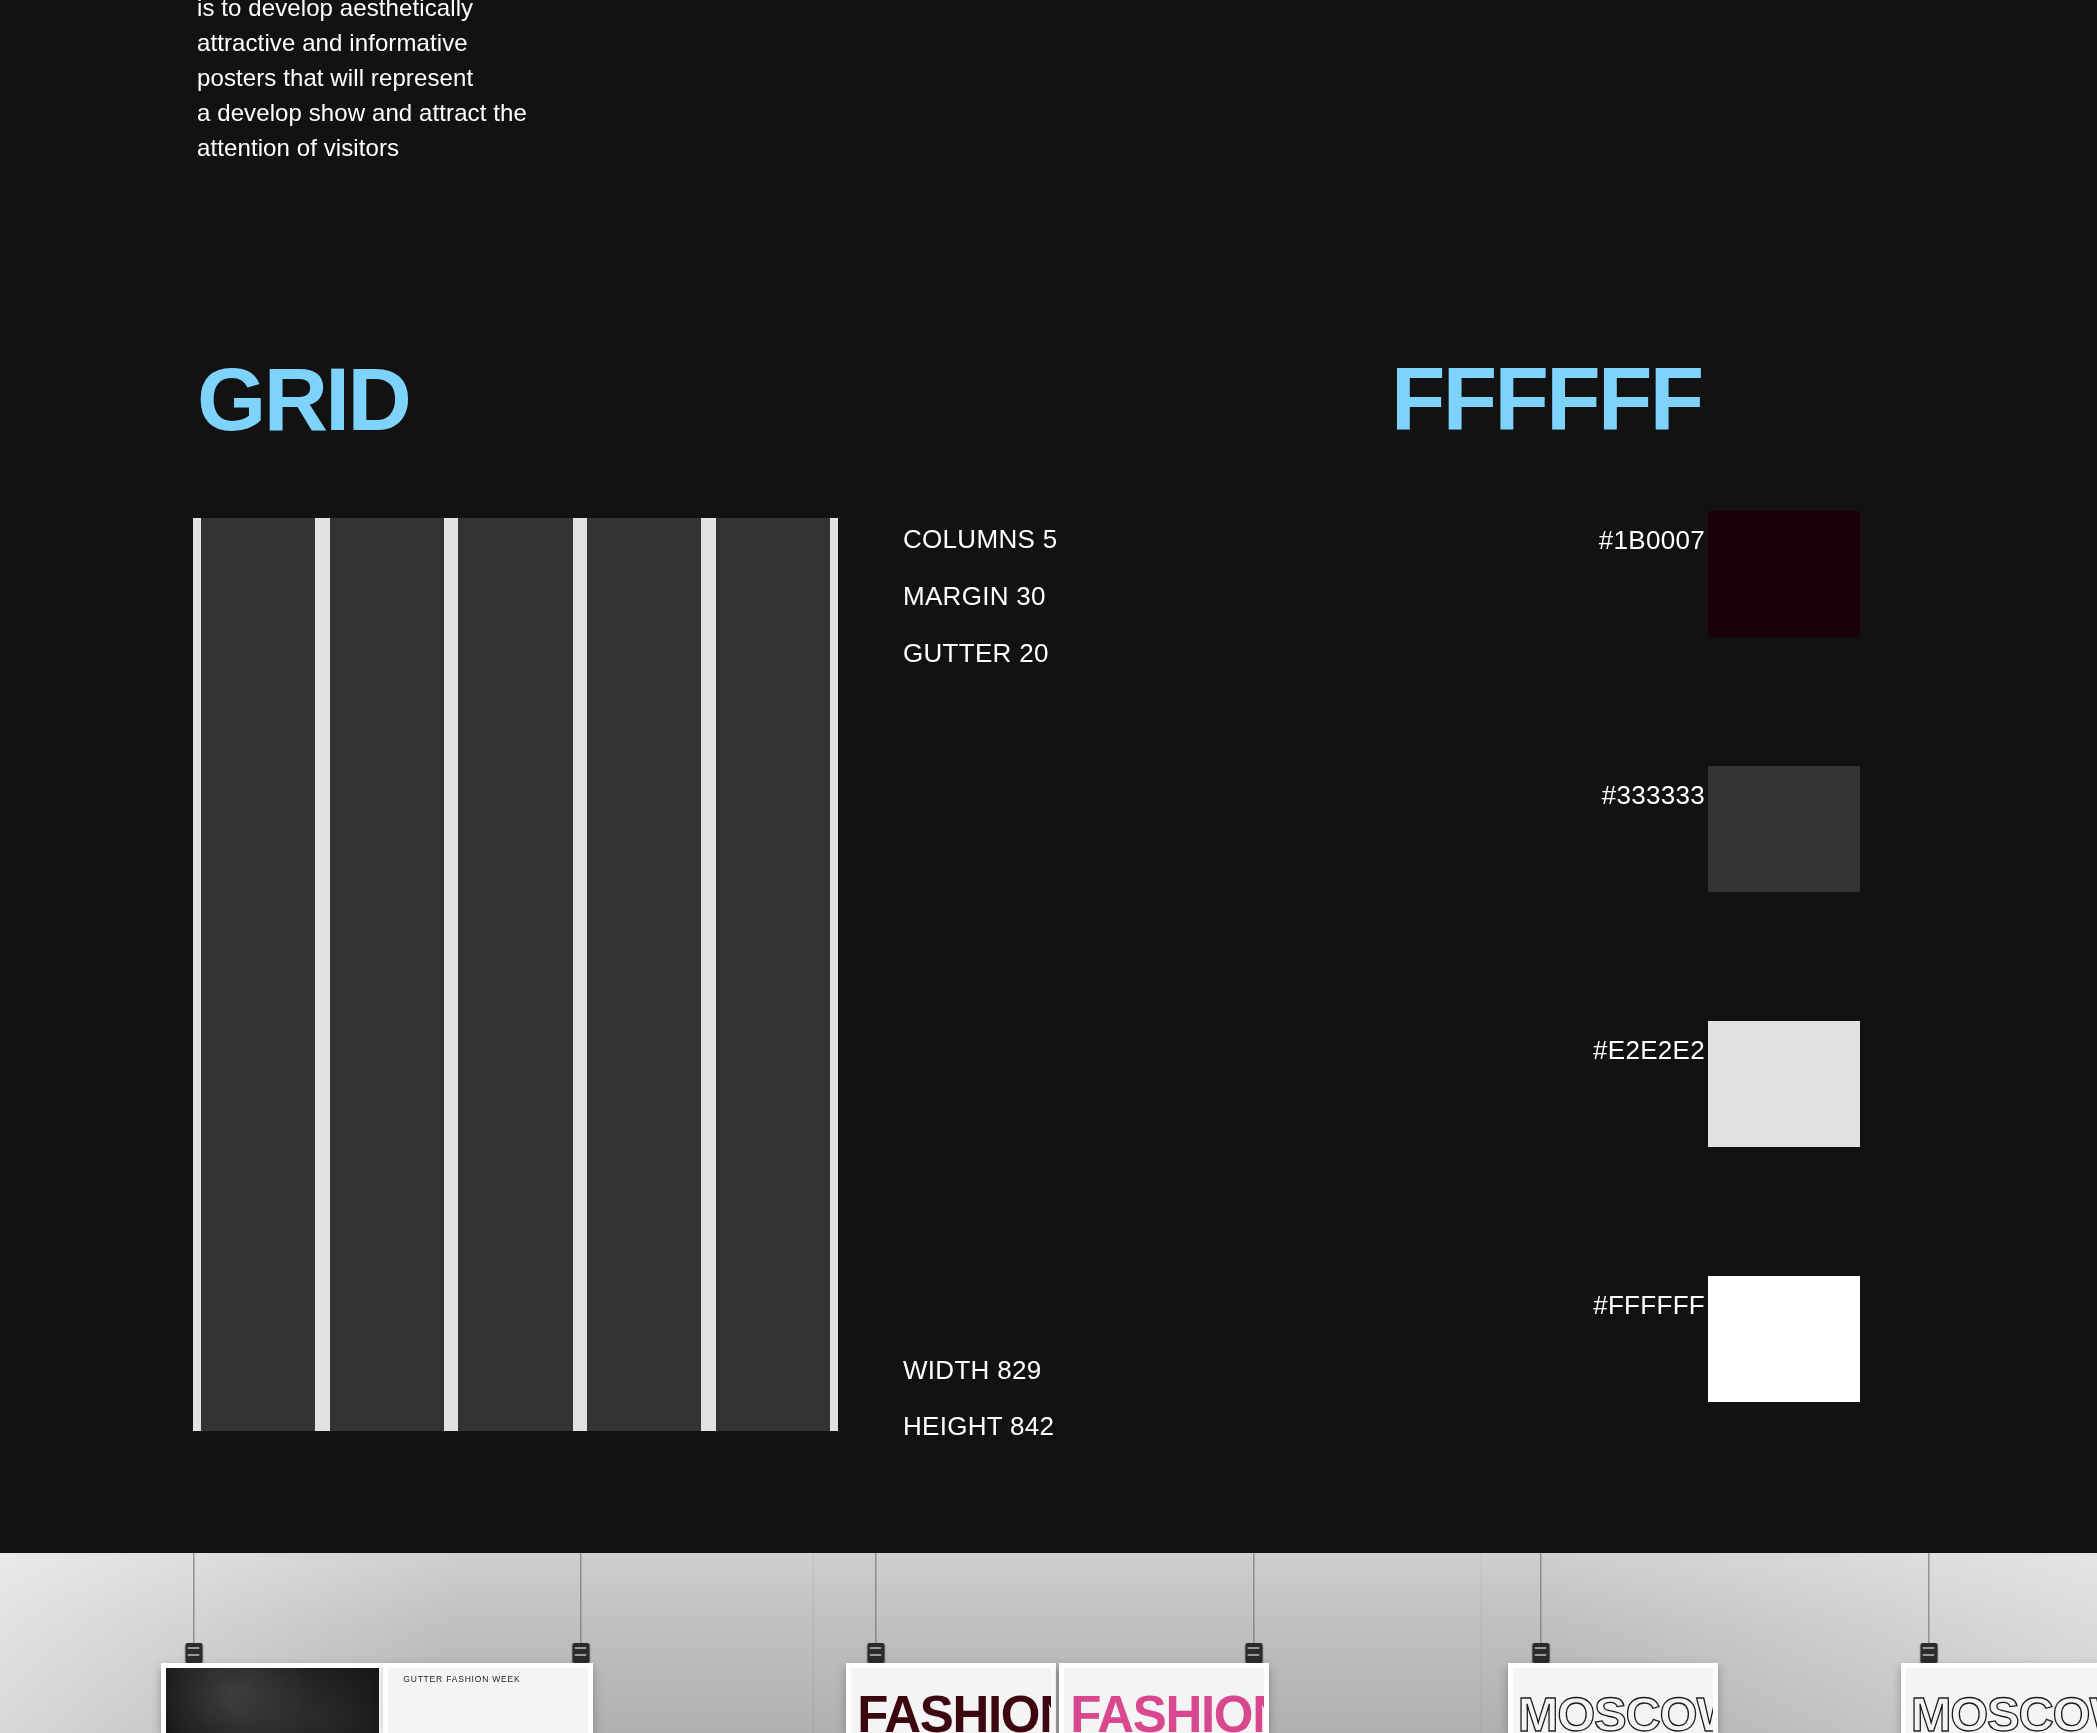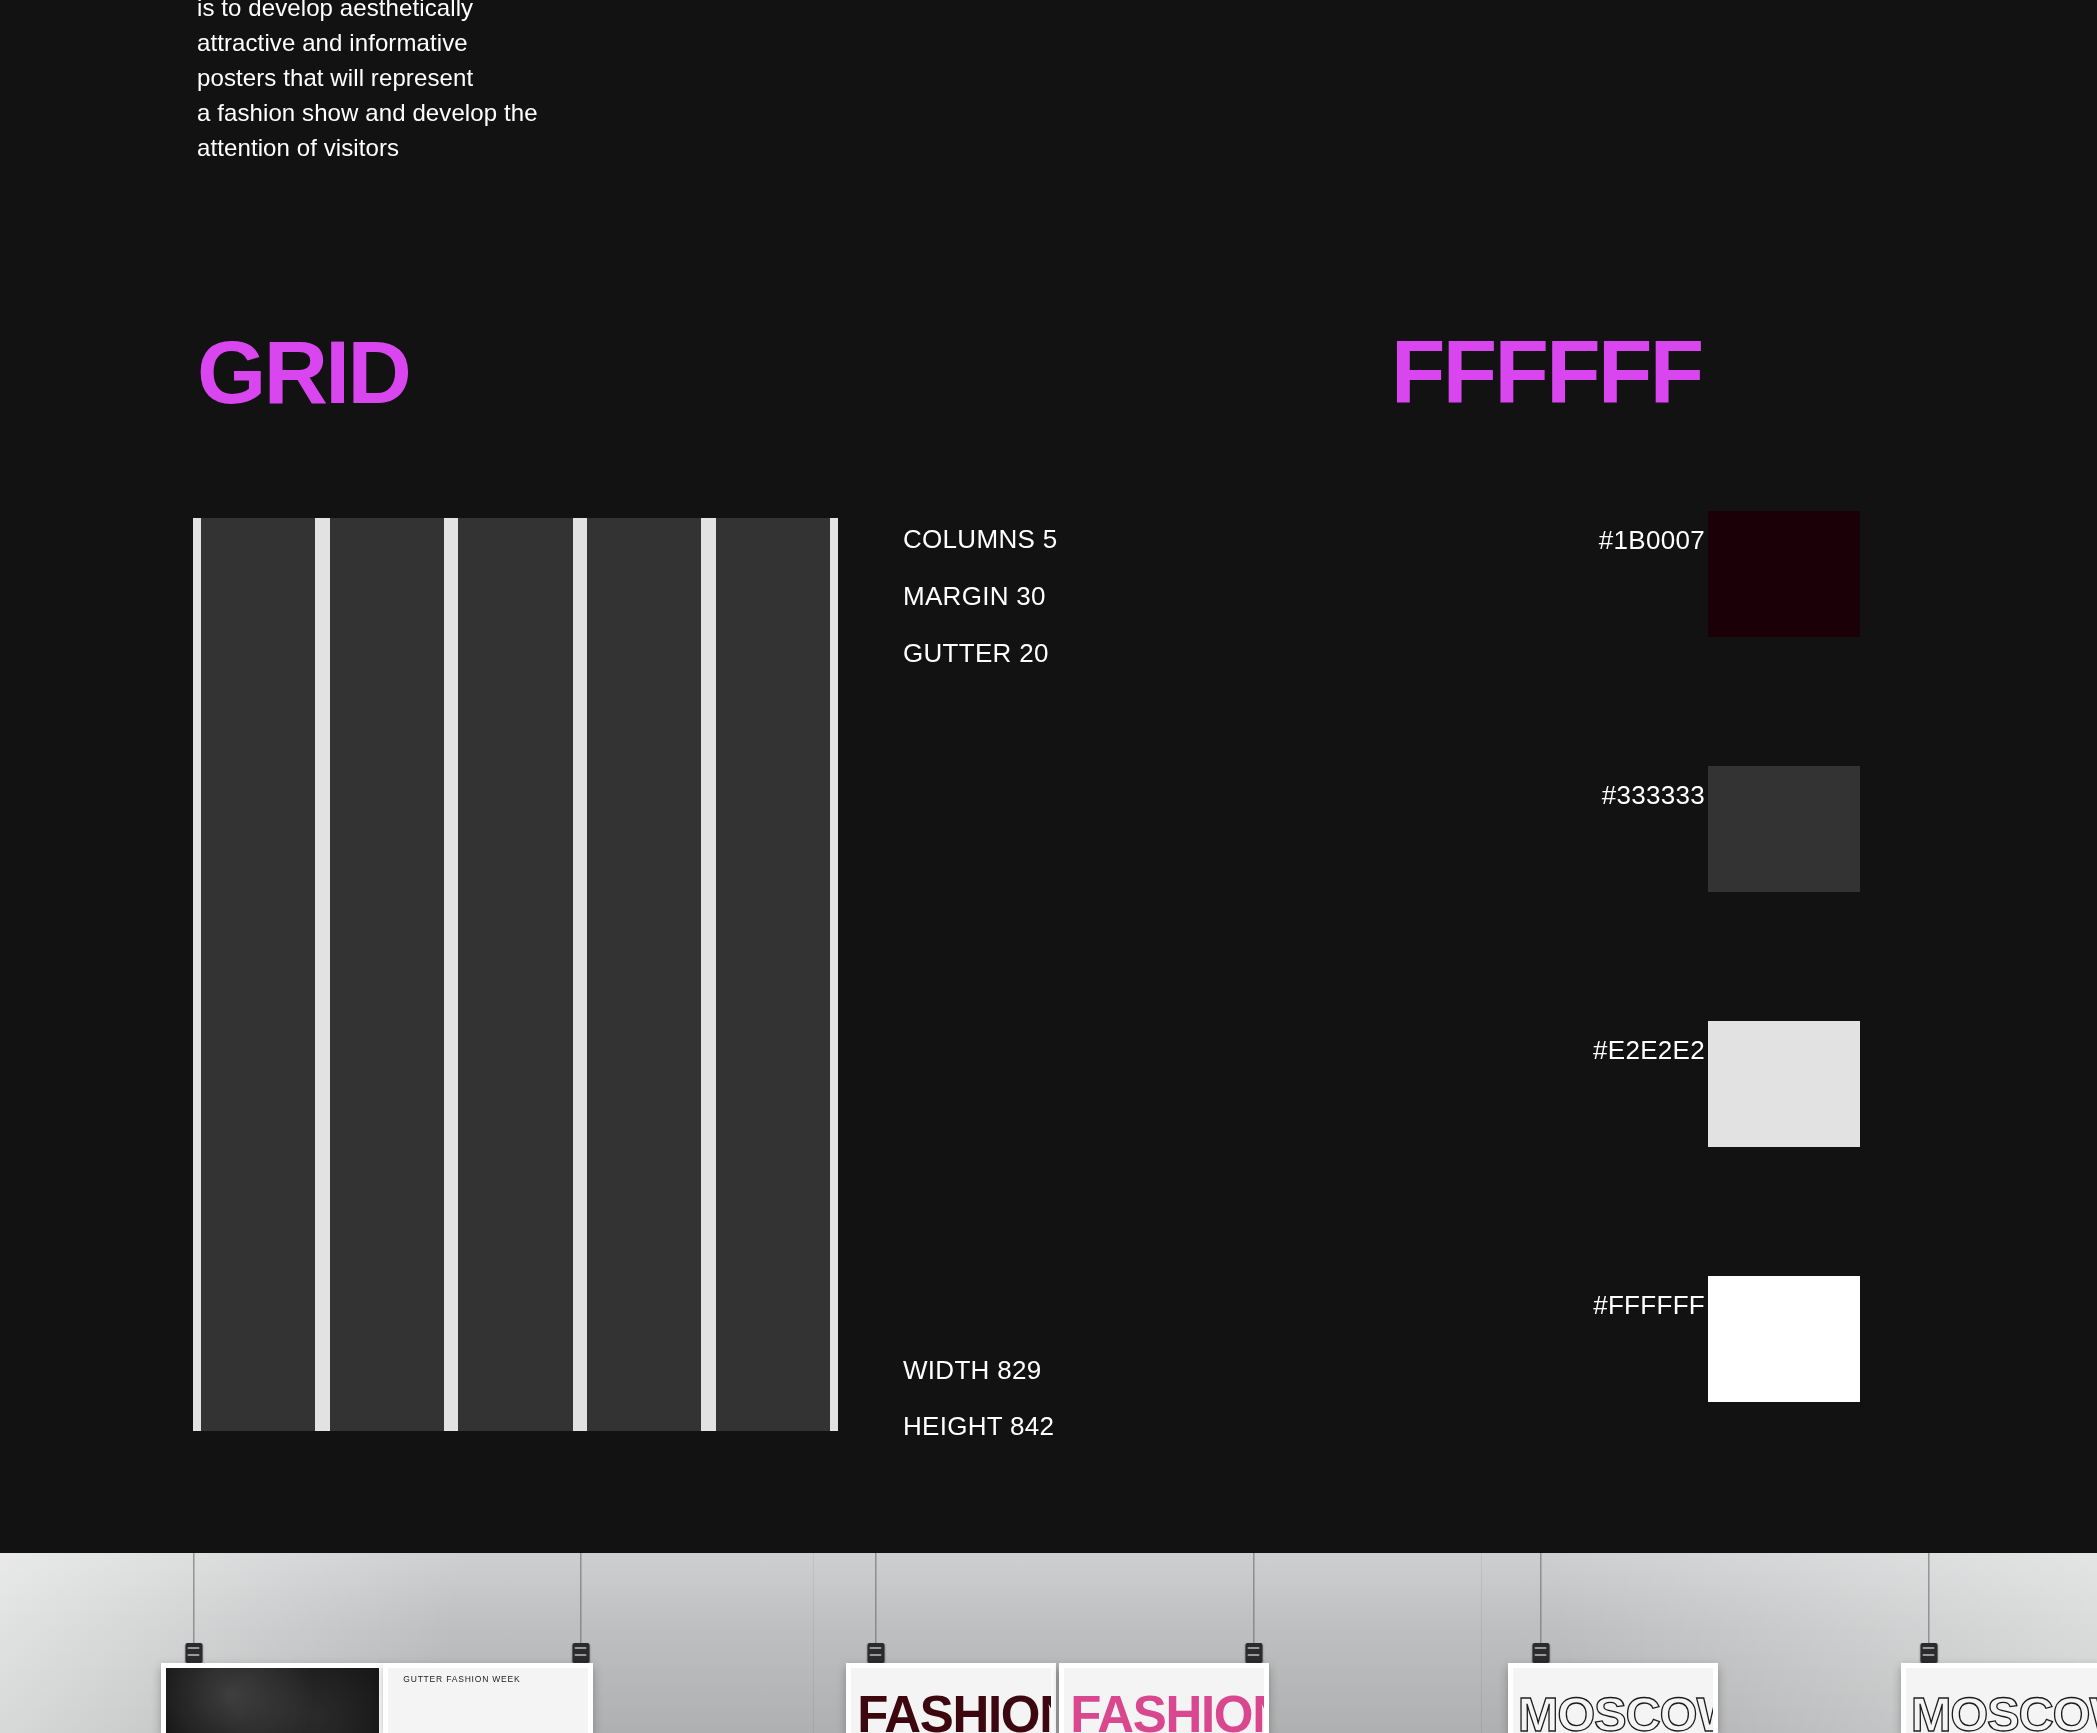--- a/index.html
+++ b/index.html
@@ -26,25 +26,26 @@
     color: #ffffff;
     font-size: 24px;
     line-height: 35px;
     letter-spacing: 0.1px;
   }
   .intro div { white-space: nowrap; }
 
   
   .sec-title {
     position: absolute;
-    color: #d946ef;
+    color: #7dd3fc;
     font-weight: bold;
     font-size: 89px;
     letter-spacing: -2.6px;
     line-height: 1;
+    margin-top: 27px;
   }
   #grid-title { left: 197px; top: 328px; }
   #colors-title { left: 1391px; top: 328px; }
 
   
   .grid-box {
     position: absolute;
     left: 193px;
     top: 518px;
     width: 645px;
@@ -227,21 +228,21 @@
 </style>
 </head>
 <body>
 
 <div class="page">
 
   <div class="intro">
     <div>is to develop aesthetically</div>
     <div>attractive and informative</div>
     <div>posters that will represent</div>
-    <div>a fashion show and develop the</div>
+    <div>a develop show and attract the</div>
     <div>attention of visitors</div>
   </div>
 
   <div class="sec-title" id="grid-title">GRID</div>
   <div class="sec-title" id="colors-title">FFFFFF</div>
 
   <div class="grid-box">
     <div class="grid-margin"></div>
     <div class="grid-col"></div>
     <div class="grid-gutter"></div>

